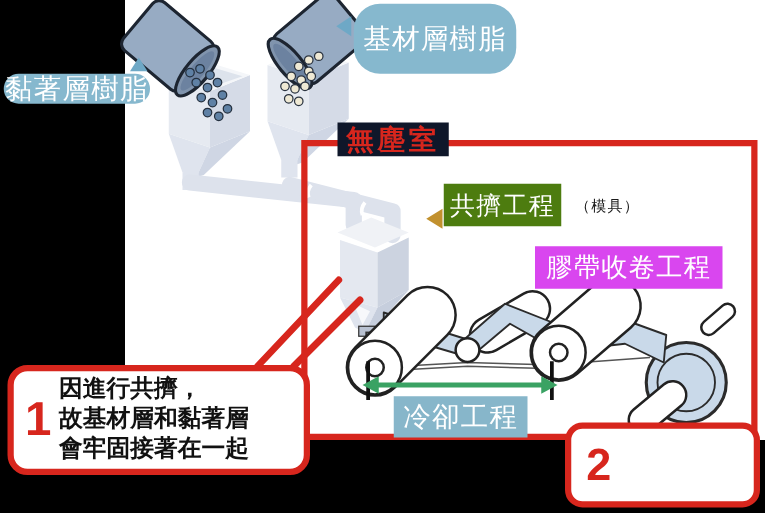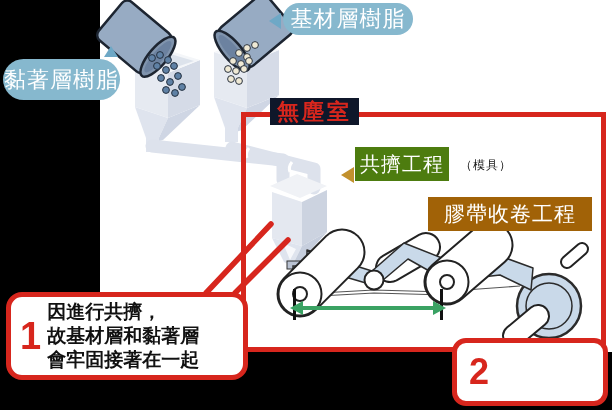--- a/index.html
+++ b/index.html
@@ -21,35 +21,35 @@
     position:absolute;left:270px;top:98px;z-index:4;background:#0f172a;
     color:#d7261d;font-size:22px;font-weight:bold;letter-spacing:3px;
     padding:0 7px;line-height:27px;
   }
 
   
   .pill{
     position:absolute;z-index:4;display:flex;align-items:center;justify-content:center;
     background:#86b8ce;color:#fff;border-radius:21px;font-size:22px;letter-spacing:1px;
   }
-  .pill.adhesive{left:3px;top:59px;width:117px;height:41px;}
-  .pill.base{left:283px;top:3px;width:130px;height:32px;}
+  .pill.adhesive{left:3px;top:59px;width:117px;height:24px;}
+  .pill.base{left:283px;top:3px;width:130px;height:56px;}
 
   .tri{position:absolute;width:0;height:0;z-index:4;}
   .tri.up{left:104px;top:46px;border-left:7px solid transparent;border-right:7px solid transparent;border-bottom:11px solid #6ea8c6;}
   .tri.left-blue{left:269px;top:13px;border-top:8px solid transparent;border-bottom:8px solid transparent;border-right:12px solid #6ea8c6;}
   .tri.left-orange{left:341px;top:167px;border-top:8px solid transparent;border-bottom:8px solid transparent;border-right:13px solid #c2912e;z-index:4;}
 
   
   .tag{
     position:absolute;z-index:4;display:flex;align-items:center;justify-content:center;
     color:#fff;font-size:21px;letter-spacing:1px;
   }
   .tag.coex{left:355px;top:147px;width:94px;height:34px;background:#4d7c0f;font-size:20px;}
-  .tag.winding{left:428px;top:197px;width:164px;height:34px;background:#a16207;}
+  .tag.winding{left:428px;top:197px;width:150px;height:34px;background:#d946ef;}
   .tag.cooling{left:315px;top:317px;width:107px;height:33px;background:#87b6ca;font-size:22px;z-index:4;}
   .mold-note{
     position:absolute;left:460px;top:150px;z-index:4;color:#1a1a1a;
     font-size:12px;line-height:30px;letter-spacing:1px;
   }
 
   
   .callout{
     position:absolute;background:#fff;border:5px solid #d7261d;box-sizing:border-box;
     display:flex;align-items:center;z-index:5;
@@ -218,20 +218,21 @@
 
   <div class="tri left-blue"></div>
   <div class="pill base">基材層樹脂</div>
 
   <div class="tri left-orange"></div>
   <div class="tag coex">共擠工程</div>
   <div class="mold-note">（模具）</div>
 
   <div class="tag winding">膠帶收卷工程</div>
 
+  <div class="tag cooling">冷卻工程</div>
 
   <div class="callout note1">
     <div class="num">1</div>
     <div class="txt">
       <div>因進行共擠，</div>
       <div>故基材層和黏著層</div>
       <div>會牢固接著在一起</div>
     </div>
   </div>
 

